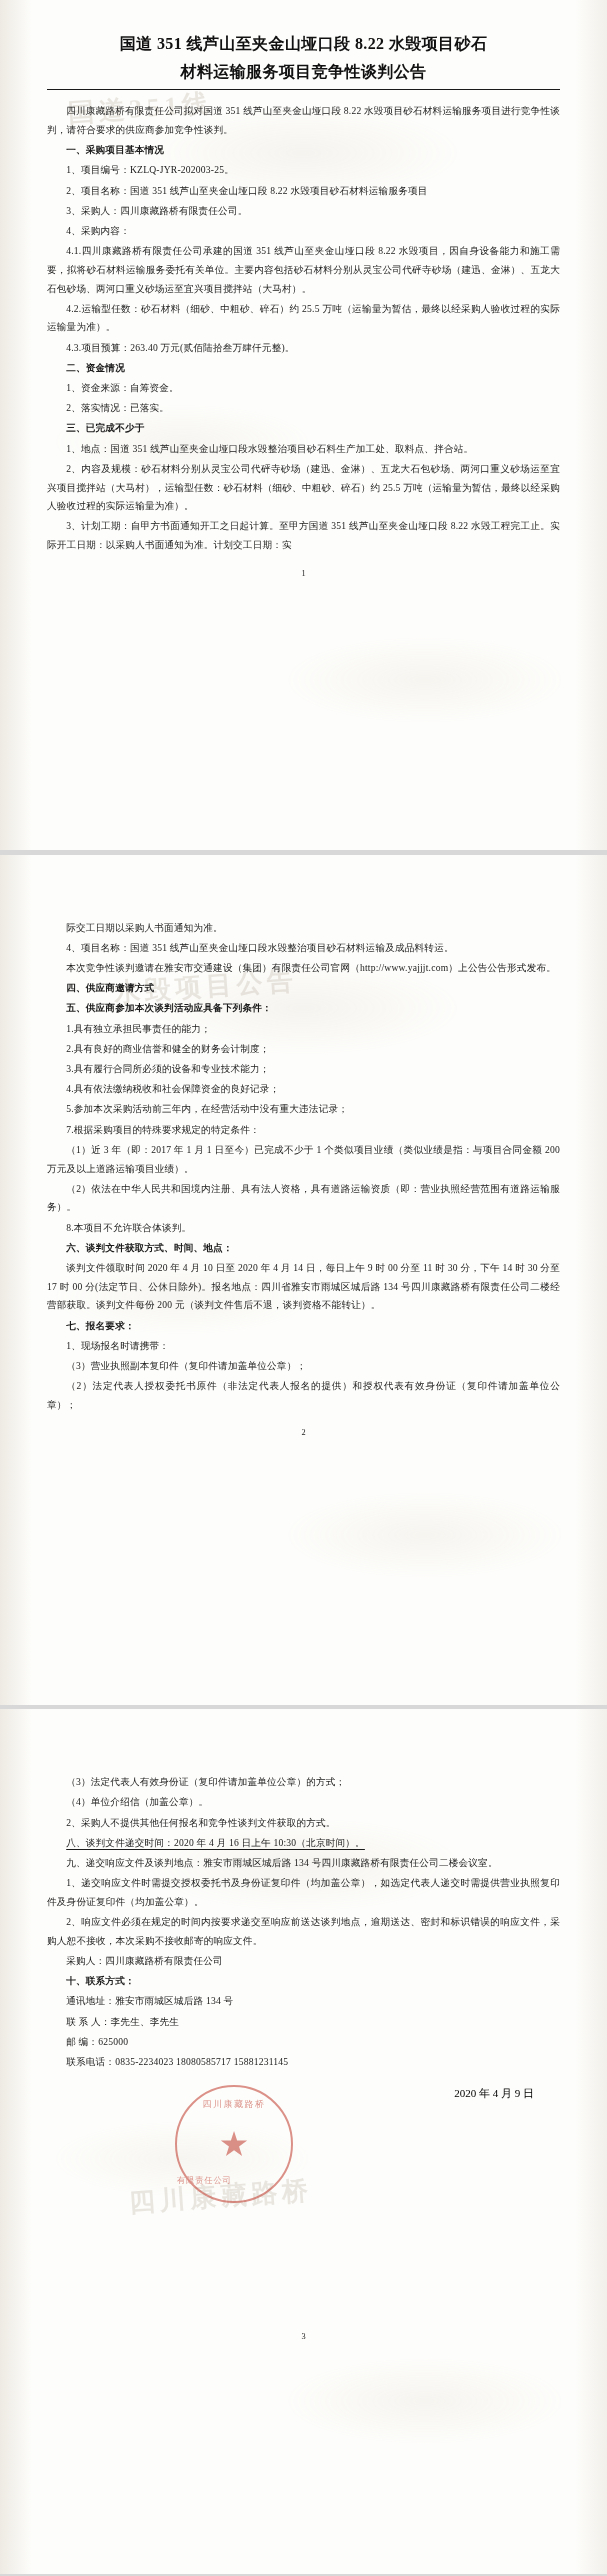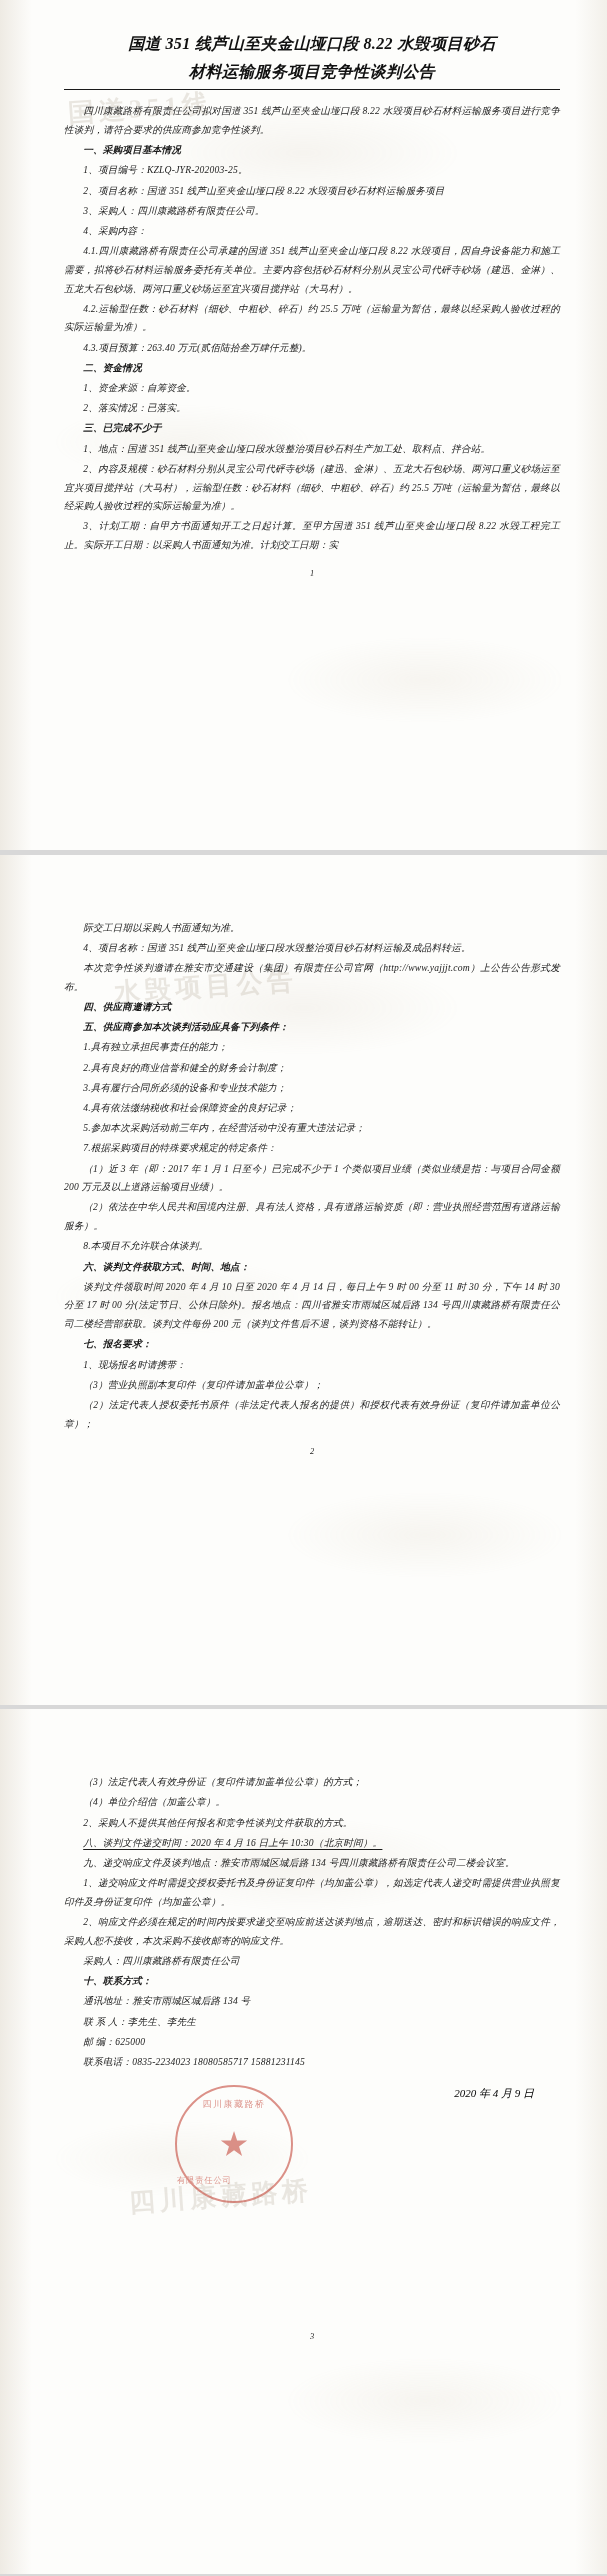--- a/index.html
+++ b/index.html
@@ -15,24 +15,23 @@
     width: 607px;
     box-sizing: border-box;
     background: #fdfdfb;
     position: relative;
     overflow: hidden;
   }
   .page + .page {
     margin-top: 4.6px;
   }
   .page-inner {
-    padding: 29px 47px 15px 64px;
+    padding: 29px 47px 15px 47px;
     position: relative;
     z-index: 2;
-    font-style: italic;
   }
   .doc-title {
     text-align: center;
     font-size: 16px;
     font-weight: bold;
     line-height: 1.55;
     letter-spacing: 0.4px;
     margin: 3px 0 1.5px 0;
     color: #111;
   }

